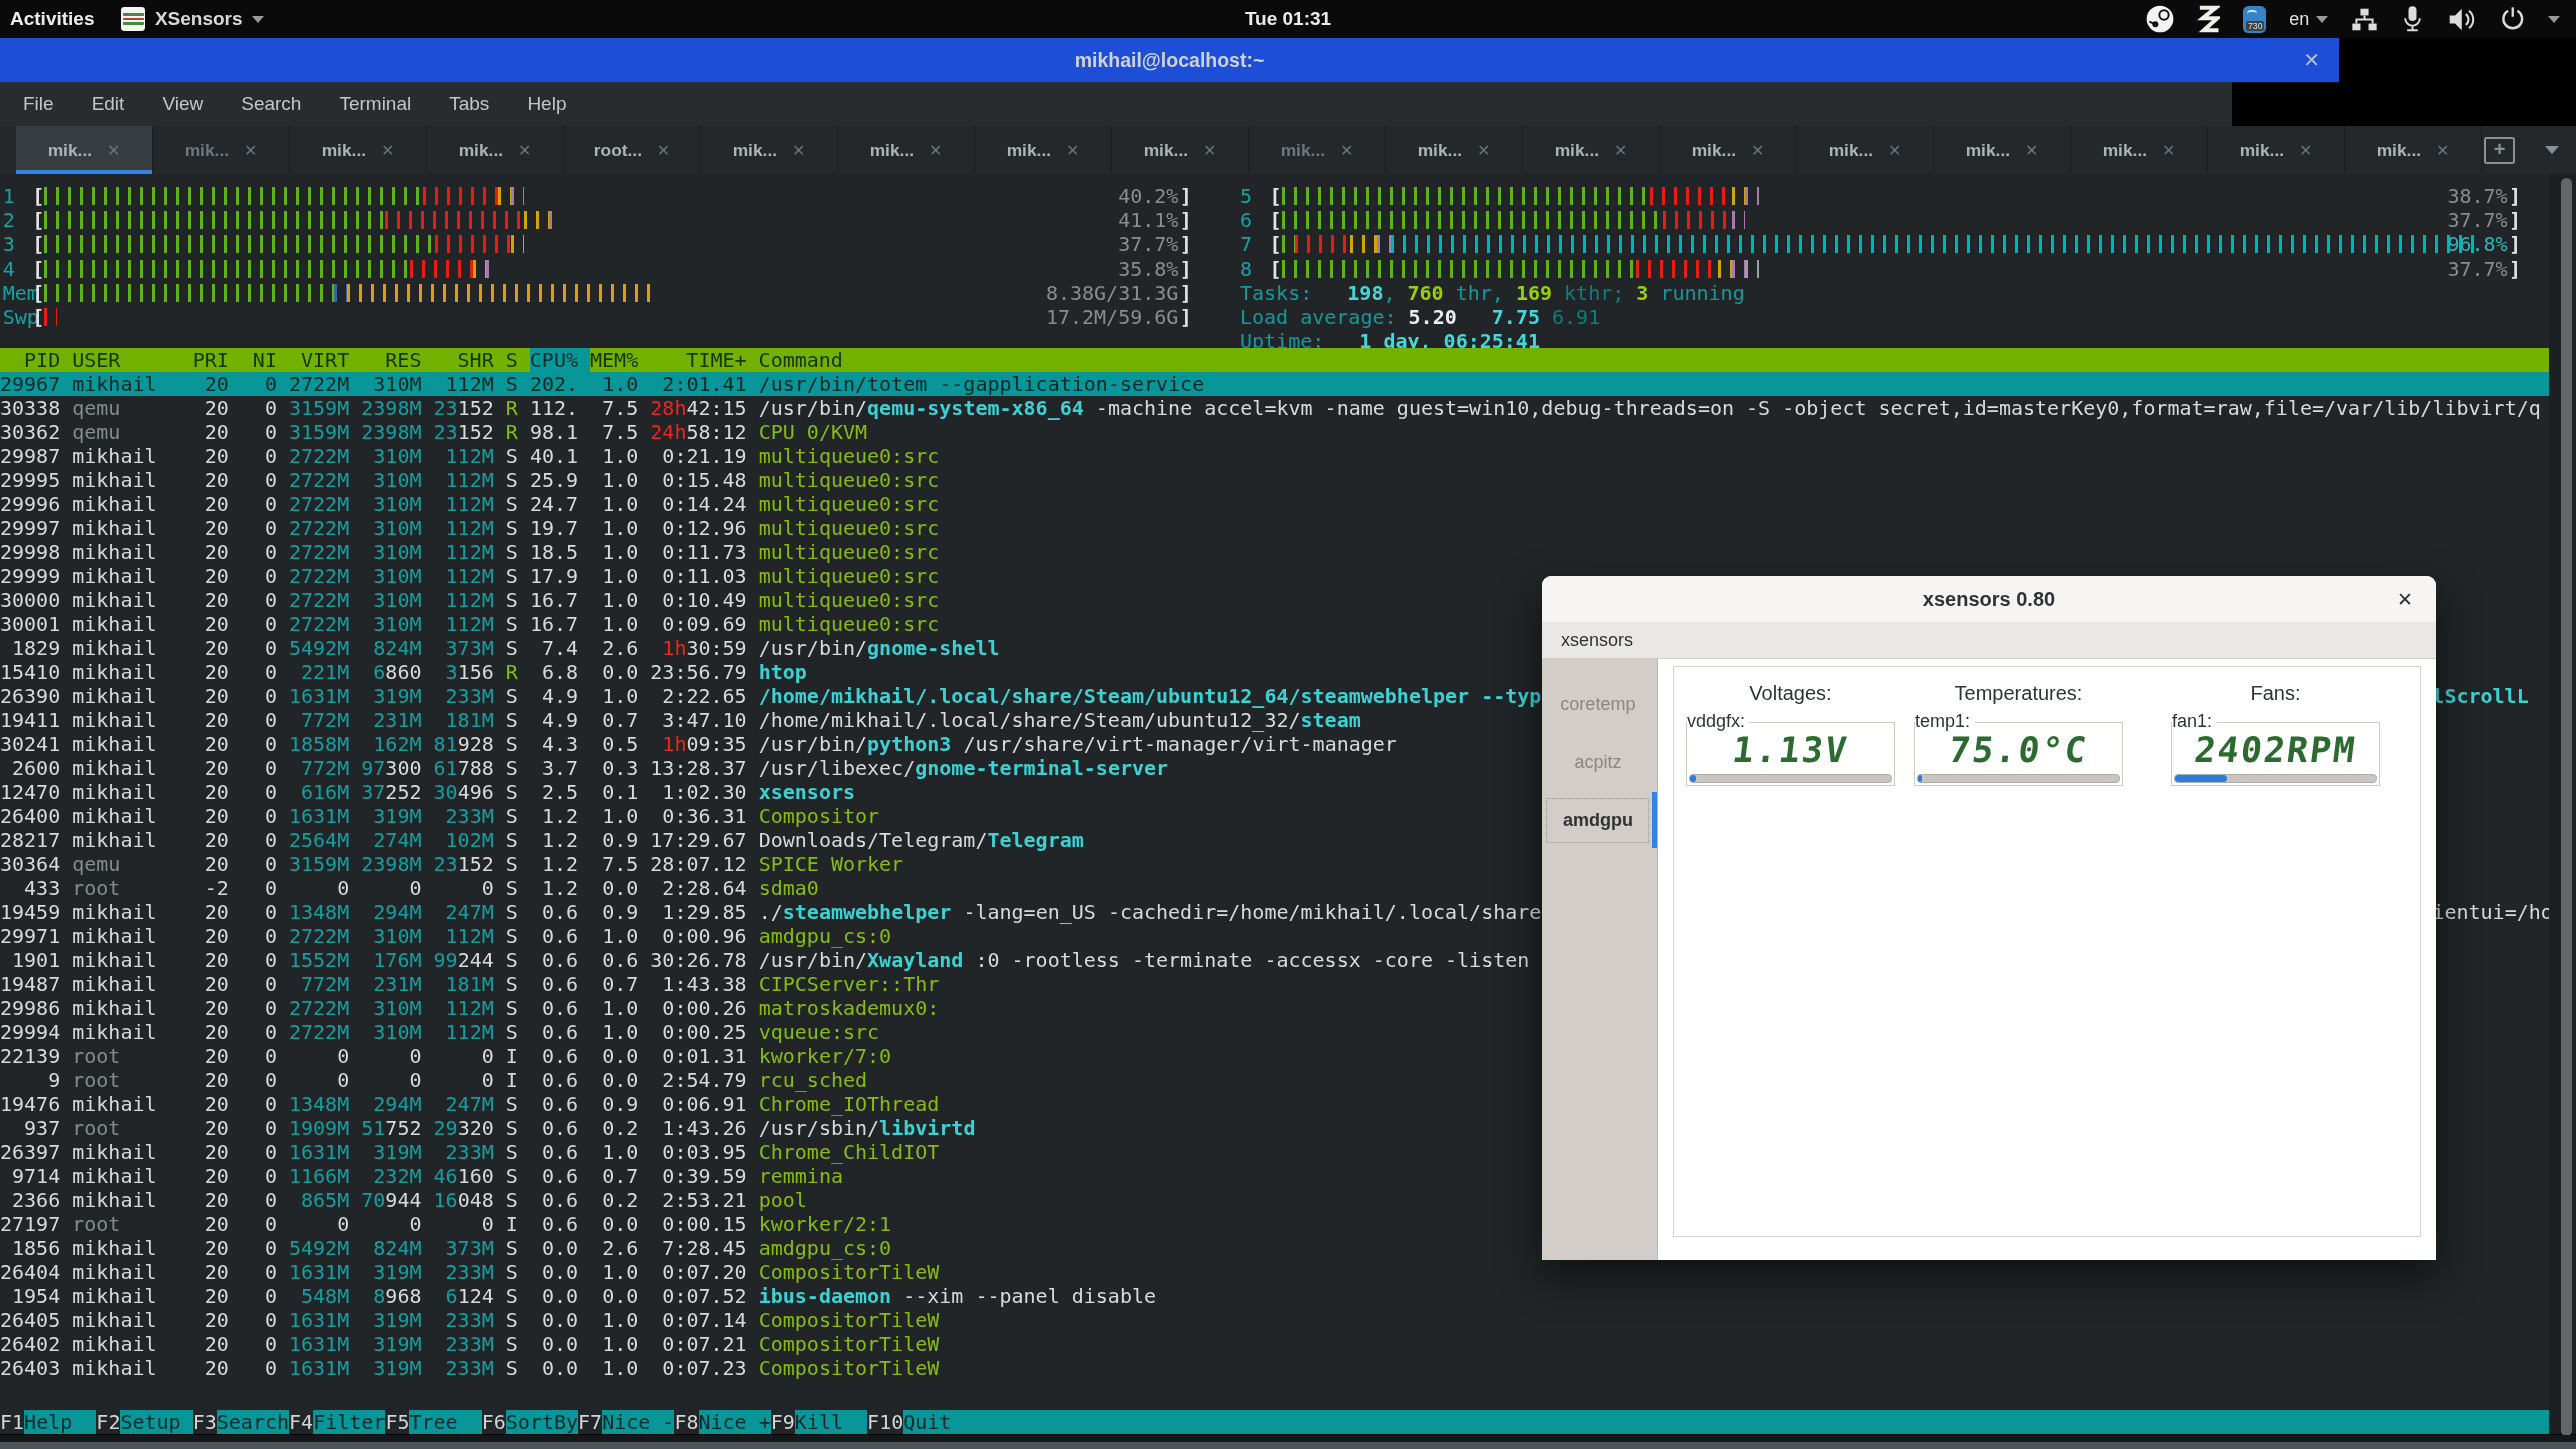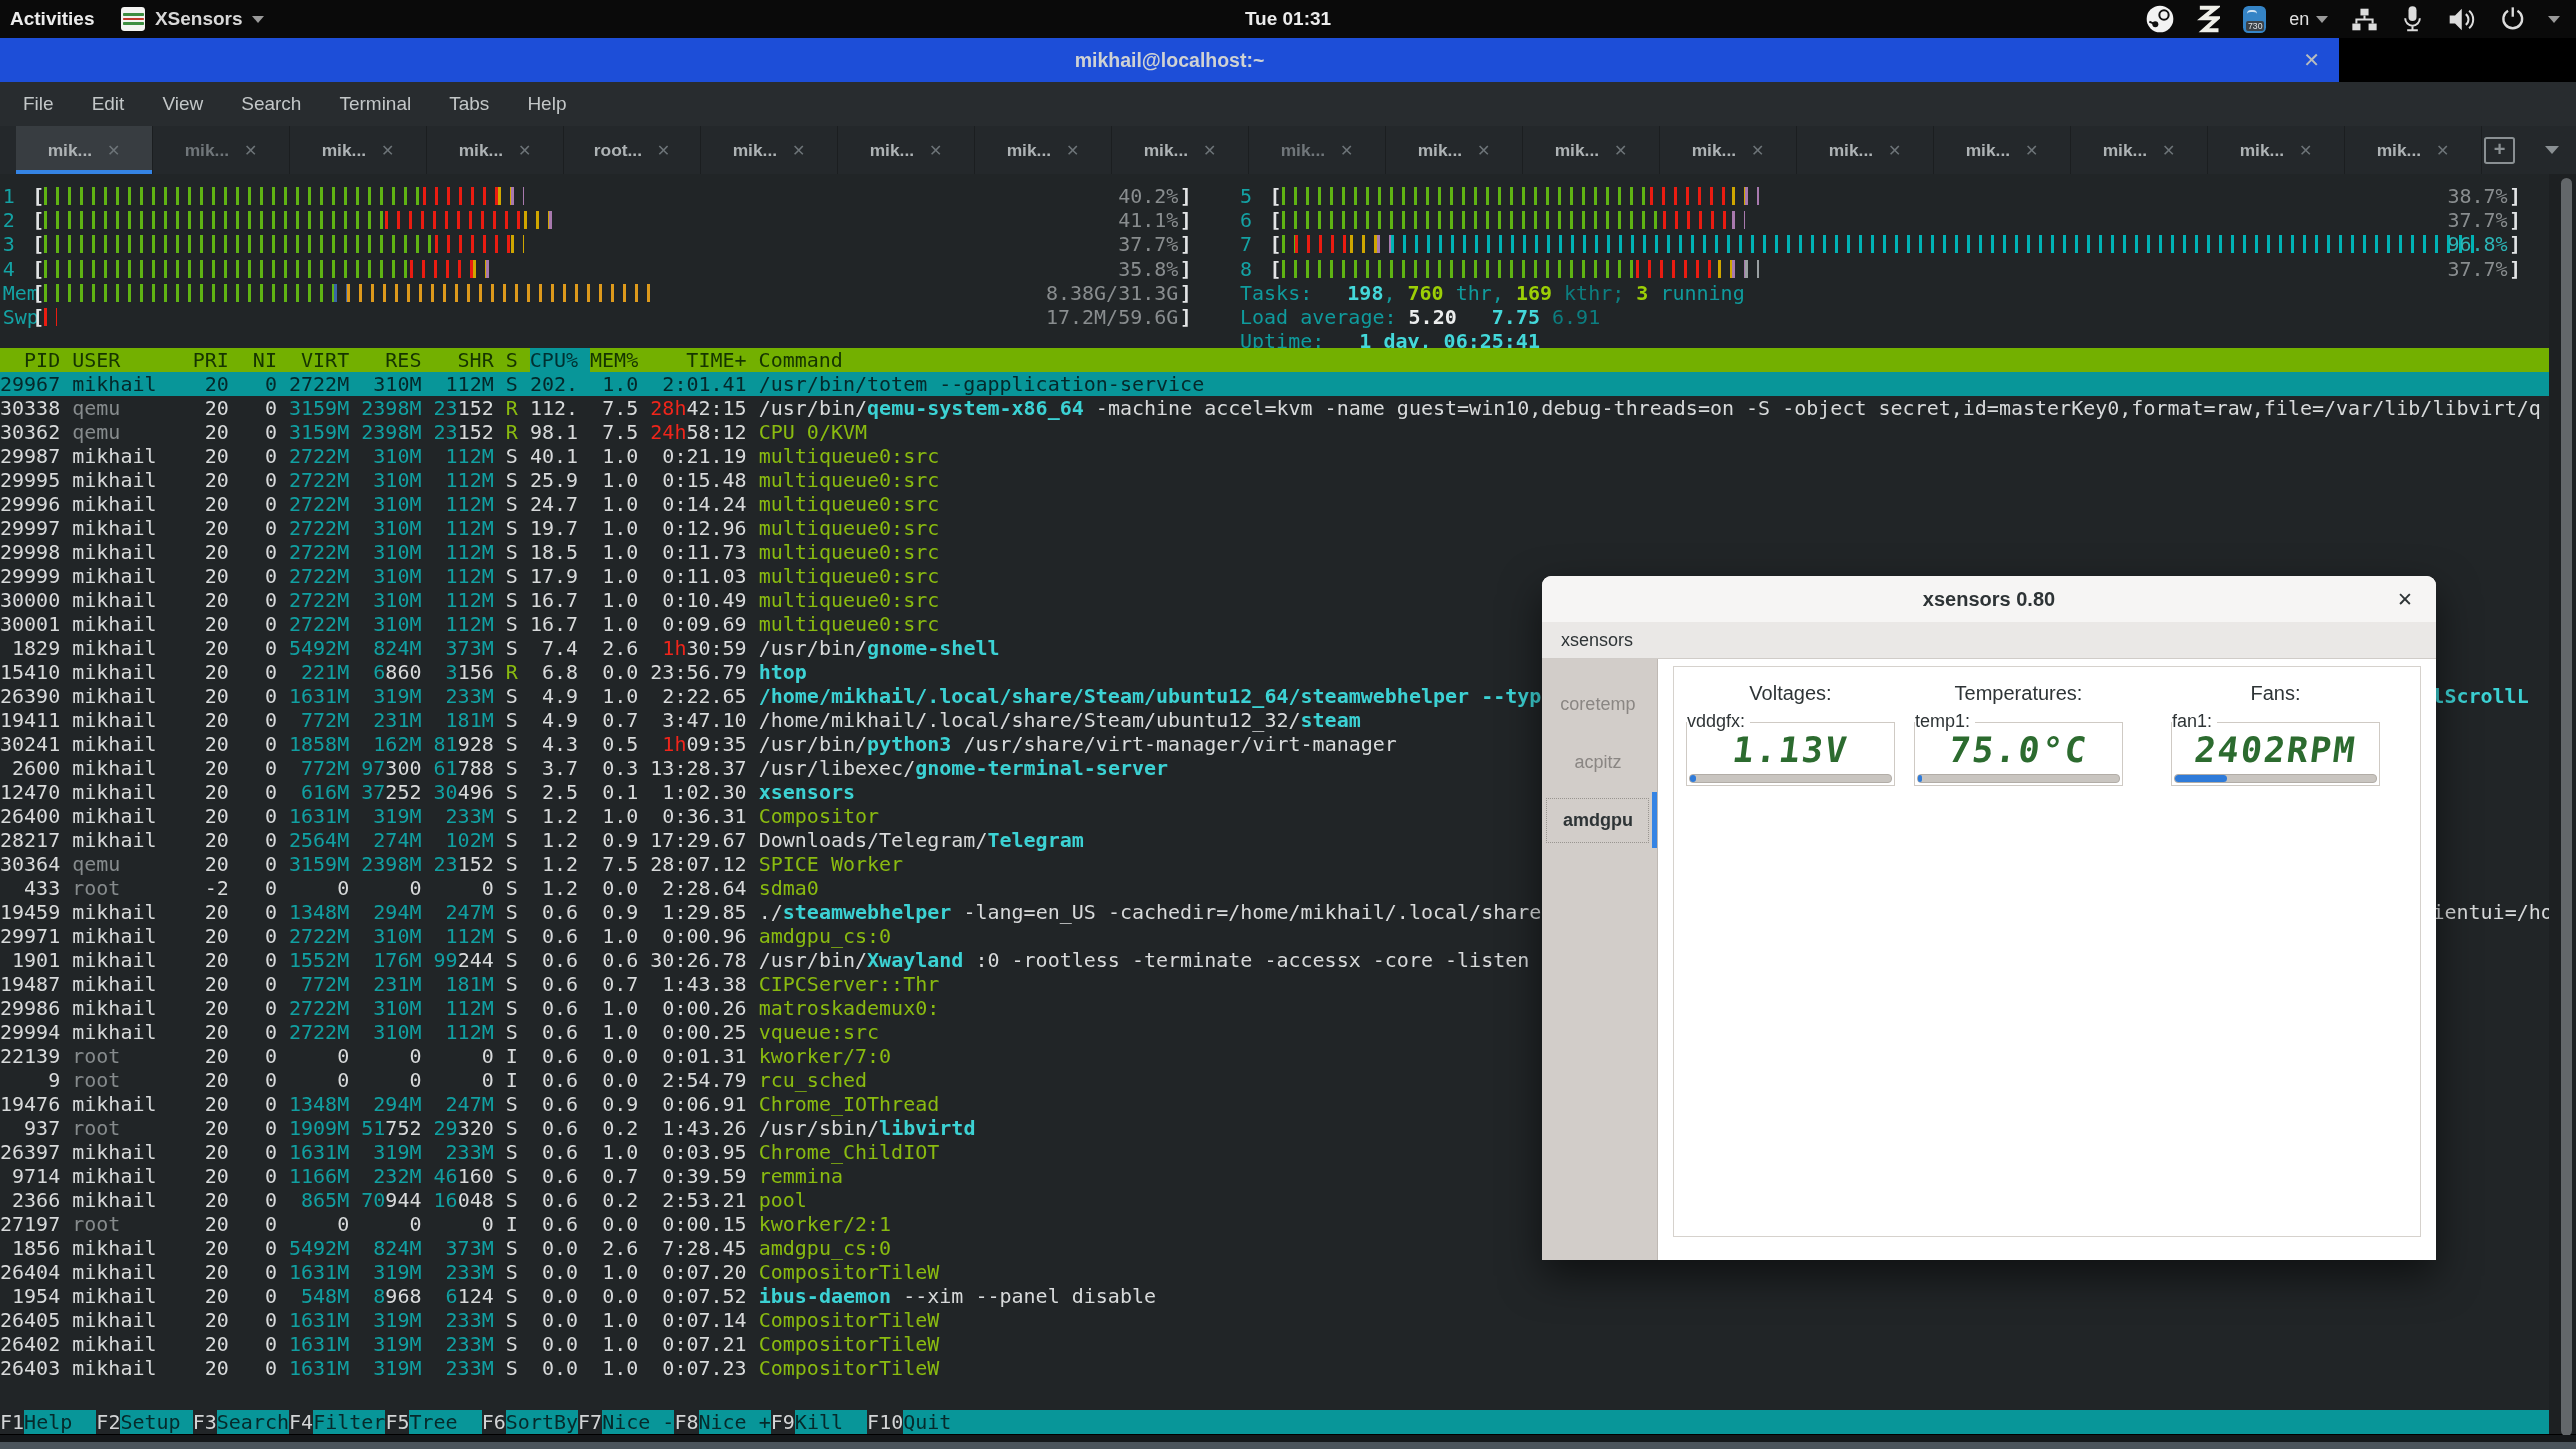--- a/index.html
+++ b/index.html
@@ -17,21 +17,21 @@
   #tray{position:absolute;right:16px;top:0;height:38px;display:flex;align-items:center;gap:23px;}
   .tricon{display:flex;align-items:center;justify-content:center;height:29.5px;}
   #kbd{font-size:18px;color:#e0e0e0;display:flex;align-items:center;gap:6.7px;}
   #badge730{position:relative;width:23px;height:27px;background:#3584c6;border-radius:5.4px;}
   #badge730 b{position:absolute;left:2.7px;bottom:1.3px;background:#3c4248;color:#dfe3e6;font-size:8.7px;font-weight:normal;padding:0 2px;border-radius:2px;}
   #badge730 i{position:absolute;left:4px;top:4px;width:9.4px;height:5.4px;border-top:2px solid #cfe3f3;border-radius:4px 4px 0 0;display:block;}
   
   #titlebar{position:absolute;left:0;top:38px;width:2339px;height:44px;background:#1d4ed8;border-bottom:0.7px solid #121416;}
   #titlebar .t{position:absolute;left:50%;top:50%;transform:translate(-50%,-50%);color:#cfd2d3;font-size:19.5px;font-weight:bold;}
   #titlebar .x{position:absolute;right:19px;top:50%;transform:translateY(-50%);color:#b9bdbe;font-size:20px;}
-  #menubar{position:absolute;left:0;top:82px;width:2576px;height:44px;background:#282c2f;display:flex;align-items:center;gap:38px;padding-left:23px;box-sizing:border-box;}
+  #menubar{position:absolute;left:0;top:82px;width:2232px;height:44px;background:#282c2f;display:flex;align-items:center;gap:38px;padding-left:23px;box-sizing:border-box;}
   #menubar span{color:#c3c7c8;font-size:19px;}
   #tabbar{position:absolute;left:0;top:126px;width:2576px;height:48px;background:#24282b;display:flex;align-items:stretch;padding-left:16px;box-sizing:border-box;}
   .tab{width:136px;display:flex;align-items:center;justify-content:center;gap:14.8px;border-right:0.7px solid #1b1e20;position:relative;}
   .tab .lbl{color:#aeb3b5;font-size:17.4px;font-weight:bold;}
   .tab.dim .lbl{color:#70767a;}
   .tab .cl{color:#6d7478;font-size:16px;}
   .tab.active{background:#383d41;}
   .tab.active:after{content:"";position:absolute;left:0;right:0;bottom:0;height:4px;background:#3584e4;}
   #tabtools{margin-left:auto;display:flex;align-items:center;gap:29.5px;padding-right:17.4px;}
   #newtab{width:27px;height:23px;border:2px solid #8a9093;border-radius:2.7px;position:relative;}

